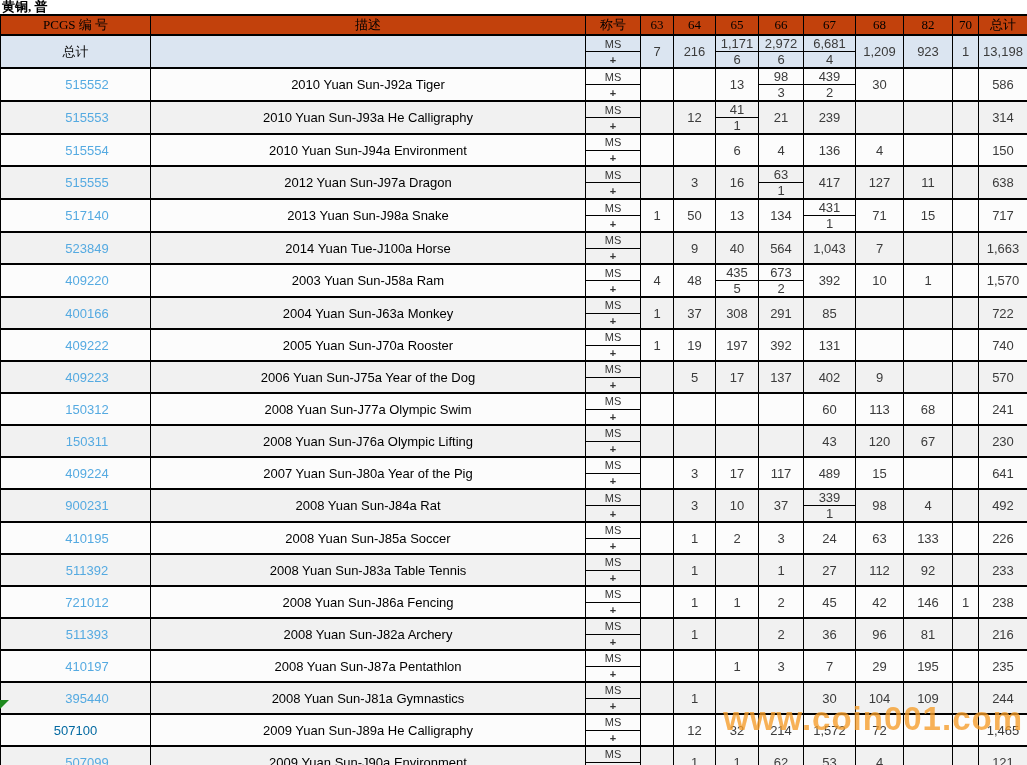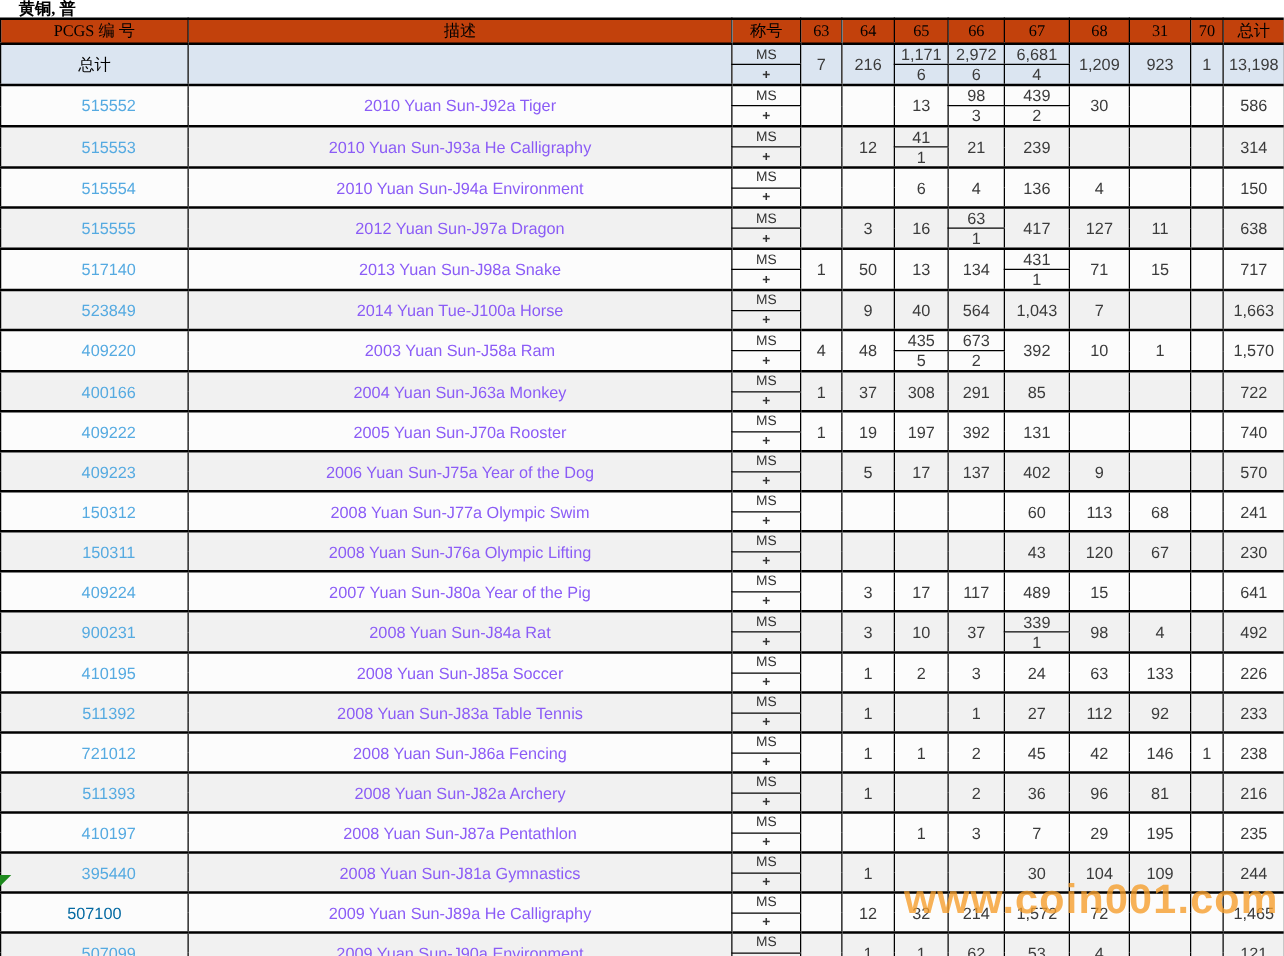--- a/index.html
+++ b/index.html
@@ -2,21 +2,21 @@
 <html style="--link-color: #55aae1; --total-bg: #dbe5f1; --wm-color: #f69d29; --marker-color: #1e8a1e;"><head>
 <meta charset="utf-8">
 <style>
   * { box-sizing: border-box; }
   html,body { margin:0; padding:0; }
   body {
     width:1027px; height:765px; overflow:hidden; position:relative;
     background:#fff; font-family:"Liberation Sans", sans-serif;
   }
   .page-title {
-    height:14px; line-height:13px; padding-left:15px;
+    height:14px; line-height:13px; padding-left:2px;
     font-family:"Liberation Serif", serif; font-weight:bold; font-size:13px; color:#000;
   }
   table.pop {
     border-collapse:collapse; table-layout:fixed; width:1027px;
     border:1px solid #000; border-top:2px solid #000;
   }
   th, td { border-left:1px solid #000; padding:0; text-align:center; overflow:hidden; white-space:nowrap; }
   thead tr { height:17px; }
   thead th {
     font-family:"Liberation Serif", serif; font-weight:normal; font-size:13px;
@@ -24,21 +24,21 @@
   }
   tr.sub { height:16px; }
   tr.sub.tot { height:15px; }
   tr.r-ms td { border-top:2px solid #000; }
   td.desig { font-size:11px; color:#333; }
   td.pluslbl { font-weight:bold; }
   tr.r-ms td.desig, td.split-top { border-bottom:1px solid #000; }
   td.num, td.rowtotal { font-size:13px; color:#3b3b3b; }
   td.pcgs { font-size:13px; color:#0369a1; }
   td.pcgs.link { color:var(--link-color,#55aae1); cursor:pointer;padding-left:23px; }
-  td.desc { font-size:13px; color:#8b5cf6;text-align:center; }
+  td.desc { font-size:13px; color:#000000;text-align:center; }
   td.totlabel { font-family:"Liberation Serif", serif; font-size:13px; color:#000; }
   tr.bg-total td { background:var(--total-bg,#dbe5f1); }
   tr.bg-light td { background:#fcfcfc; }
   tr.bg-dark td  { background:#f1f1f1; }
   .watermark {
     position:absolute; right:4px; top:700px; z-index:5;
     font-size:33px; font-weight:bold; letter-spacing:1px;
     color:var(--wm-color,#f69d29); opacity:0.78; pointer-events:none;
   }
   .corner-marker {
@@ -70,21 +70,21 @@
     <tr>
       <th>PCGS 编 号</th>
       <th>描述</th>
       <th>称号</th>
       <th>63</th>
       <th>64</th>
       <th>65</th>
       <th>66</th>
       <th>67</th>
       <th>68</th>
-      <th>31</th>
+      <th>82</th>
       <th>70</th>
       <th>总计</th>
     </tr>
   </thead>
   <tbody>
       <tr class="sub r-ms bg-total tot">
         <td class="pcgs totlabel" rowspan="2">总计</td>
         <td class="desc" rowspan="2"></td>
         <td class="desig">MS</td>
         <td class="num" rowspan="2">7</td>

